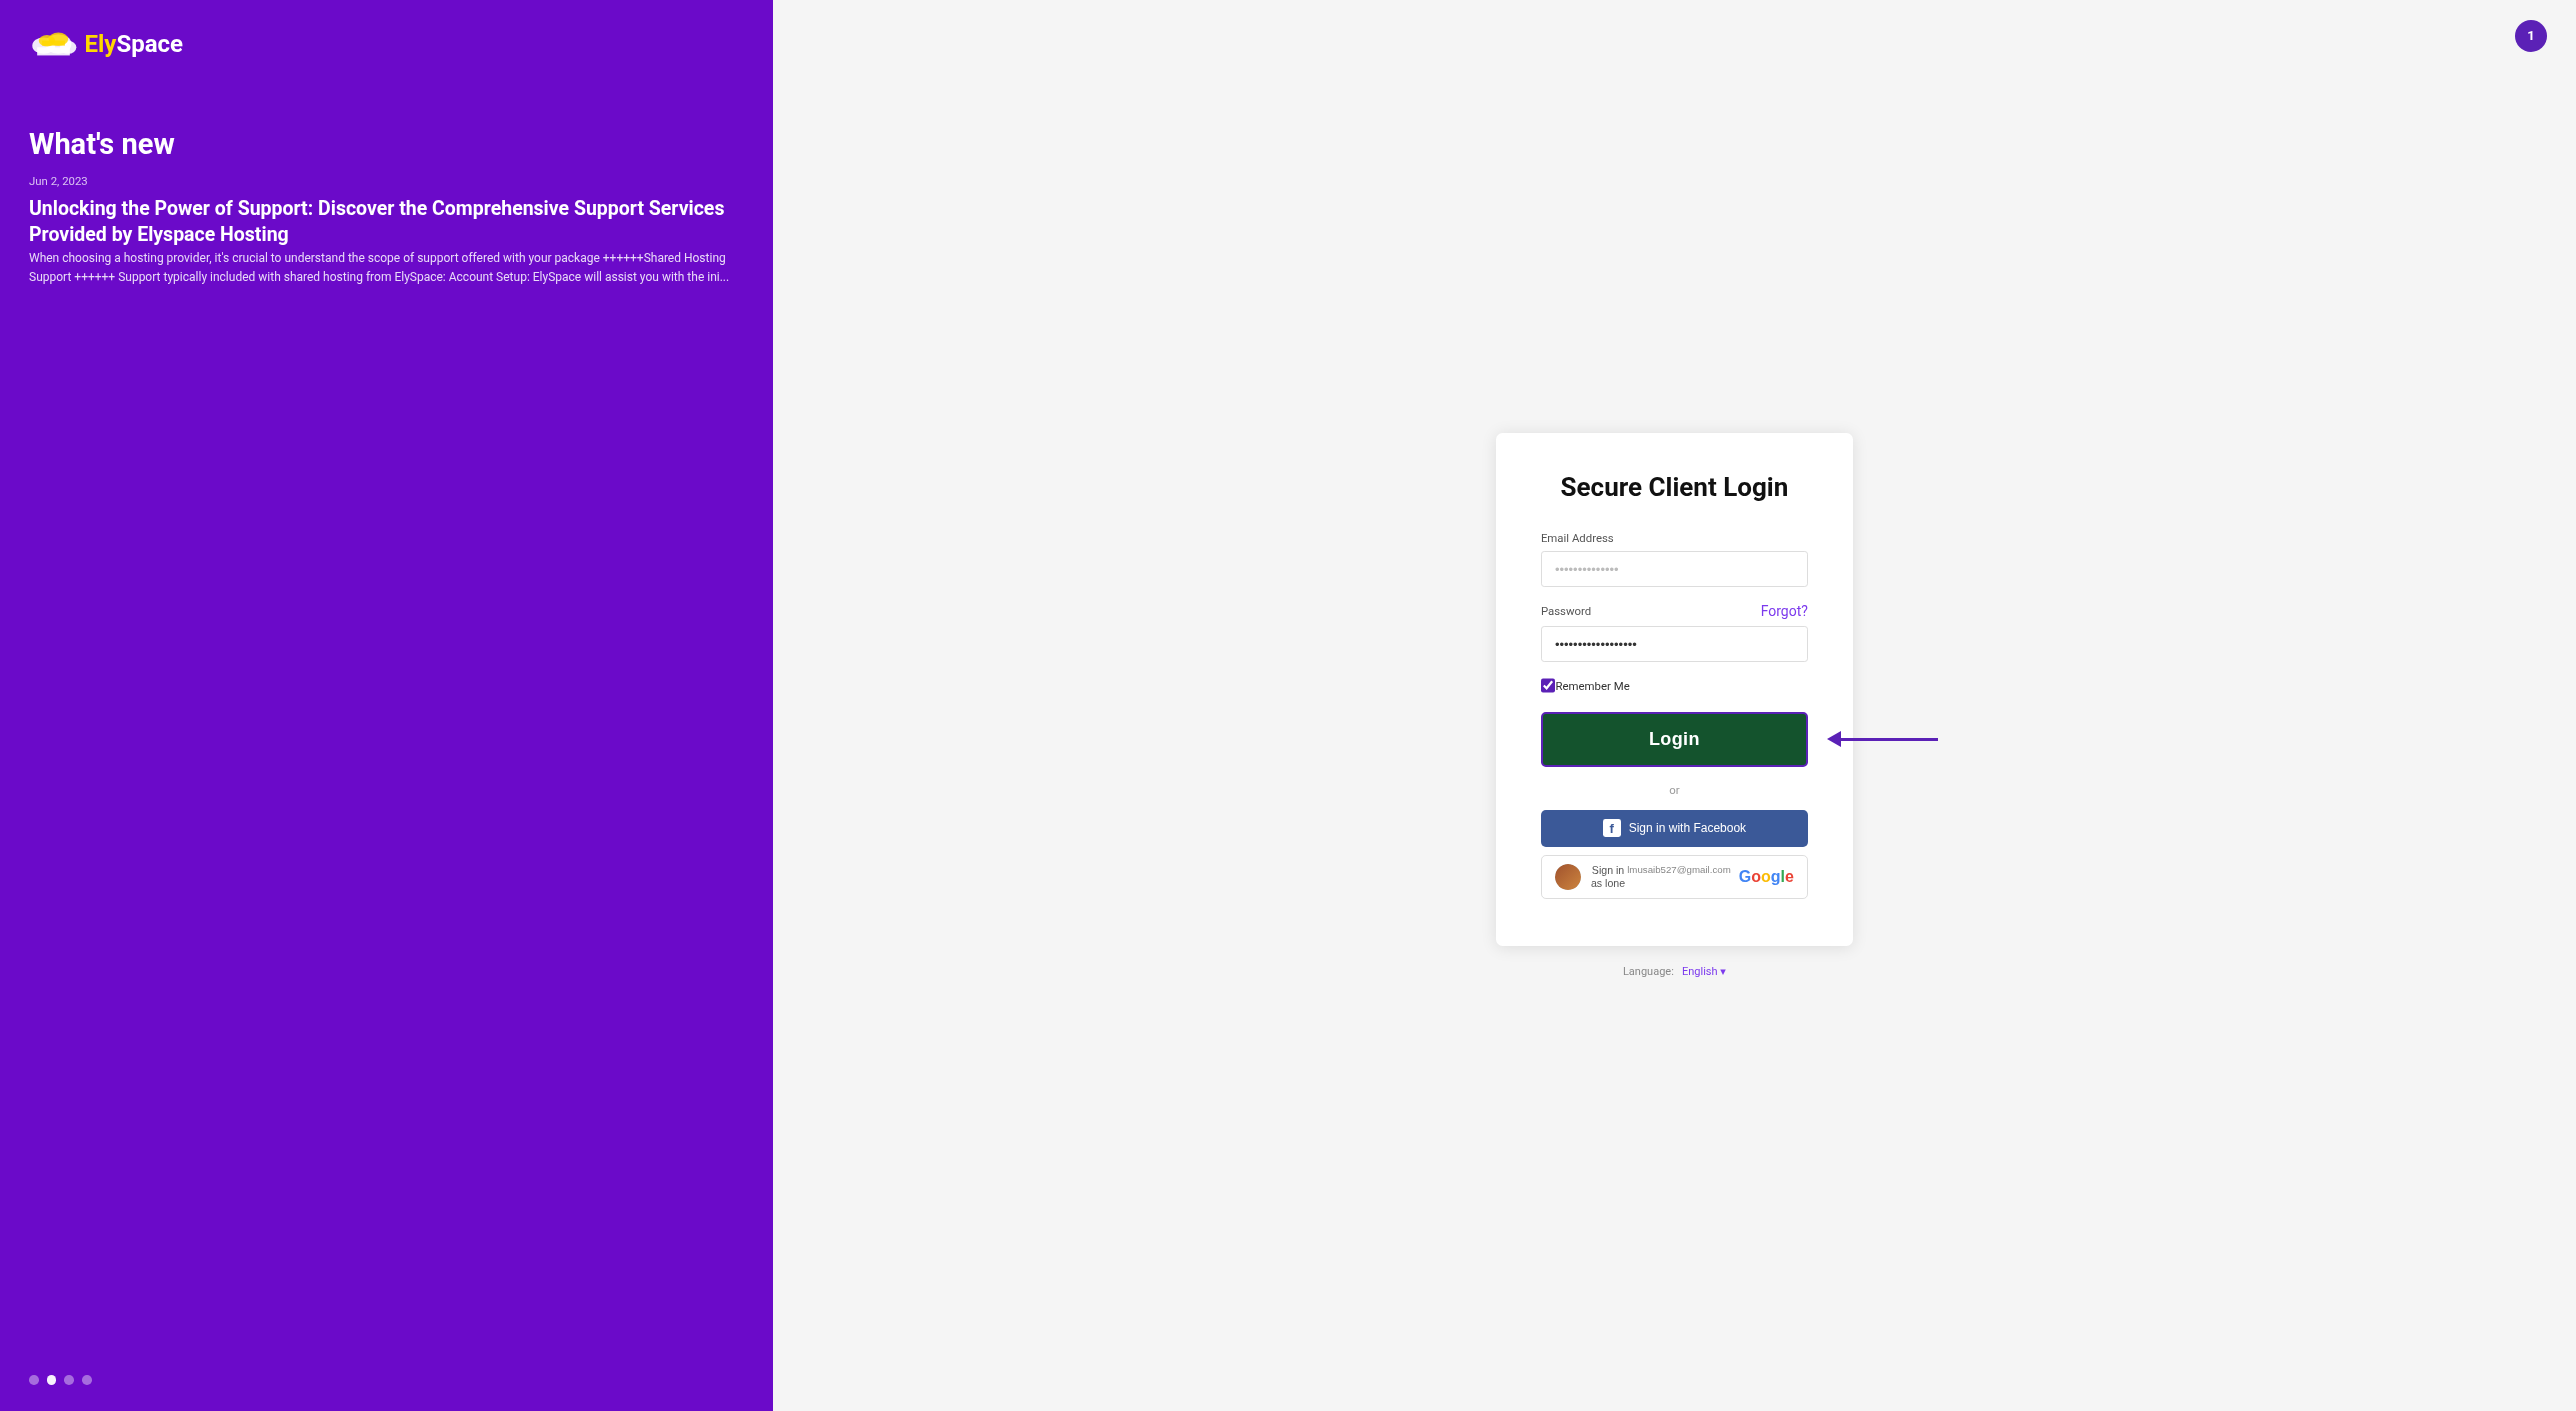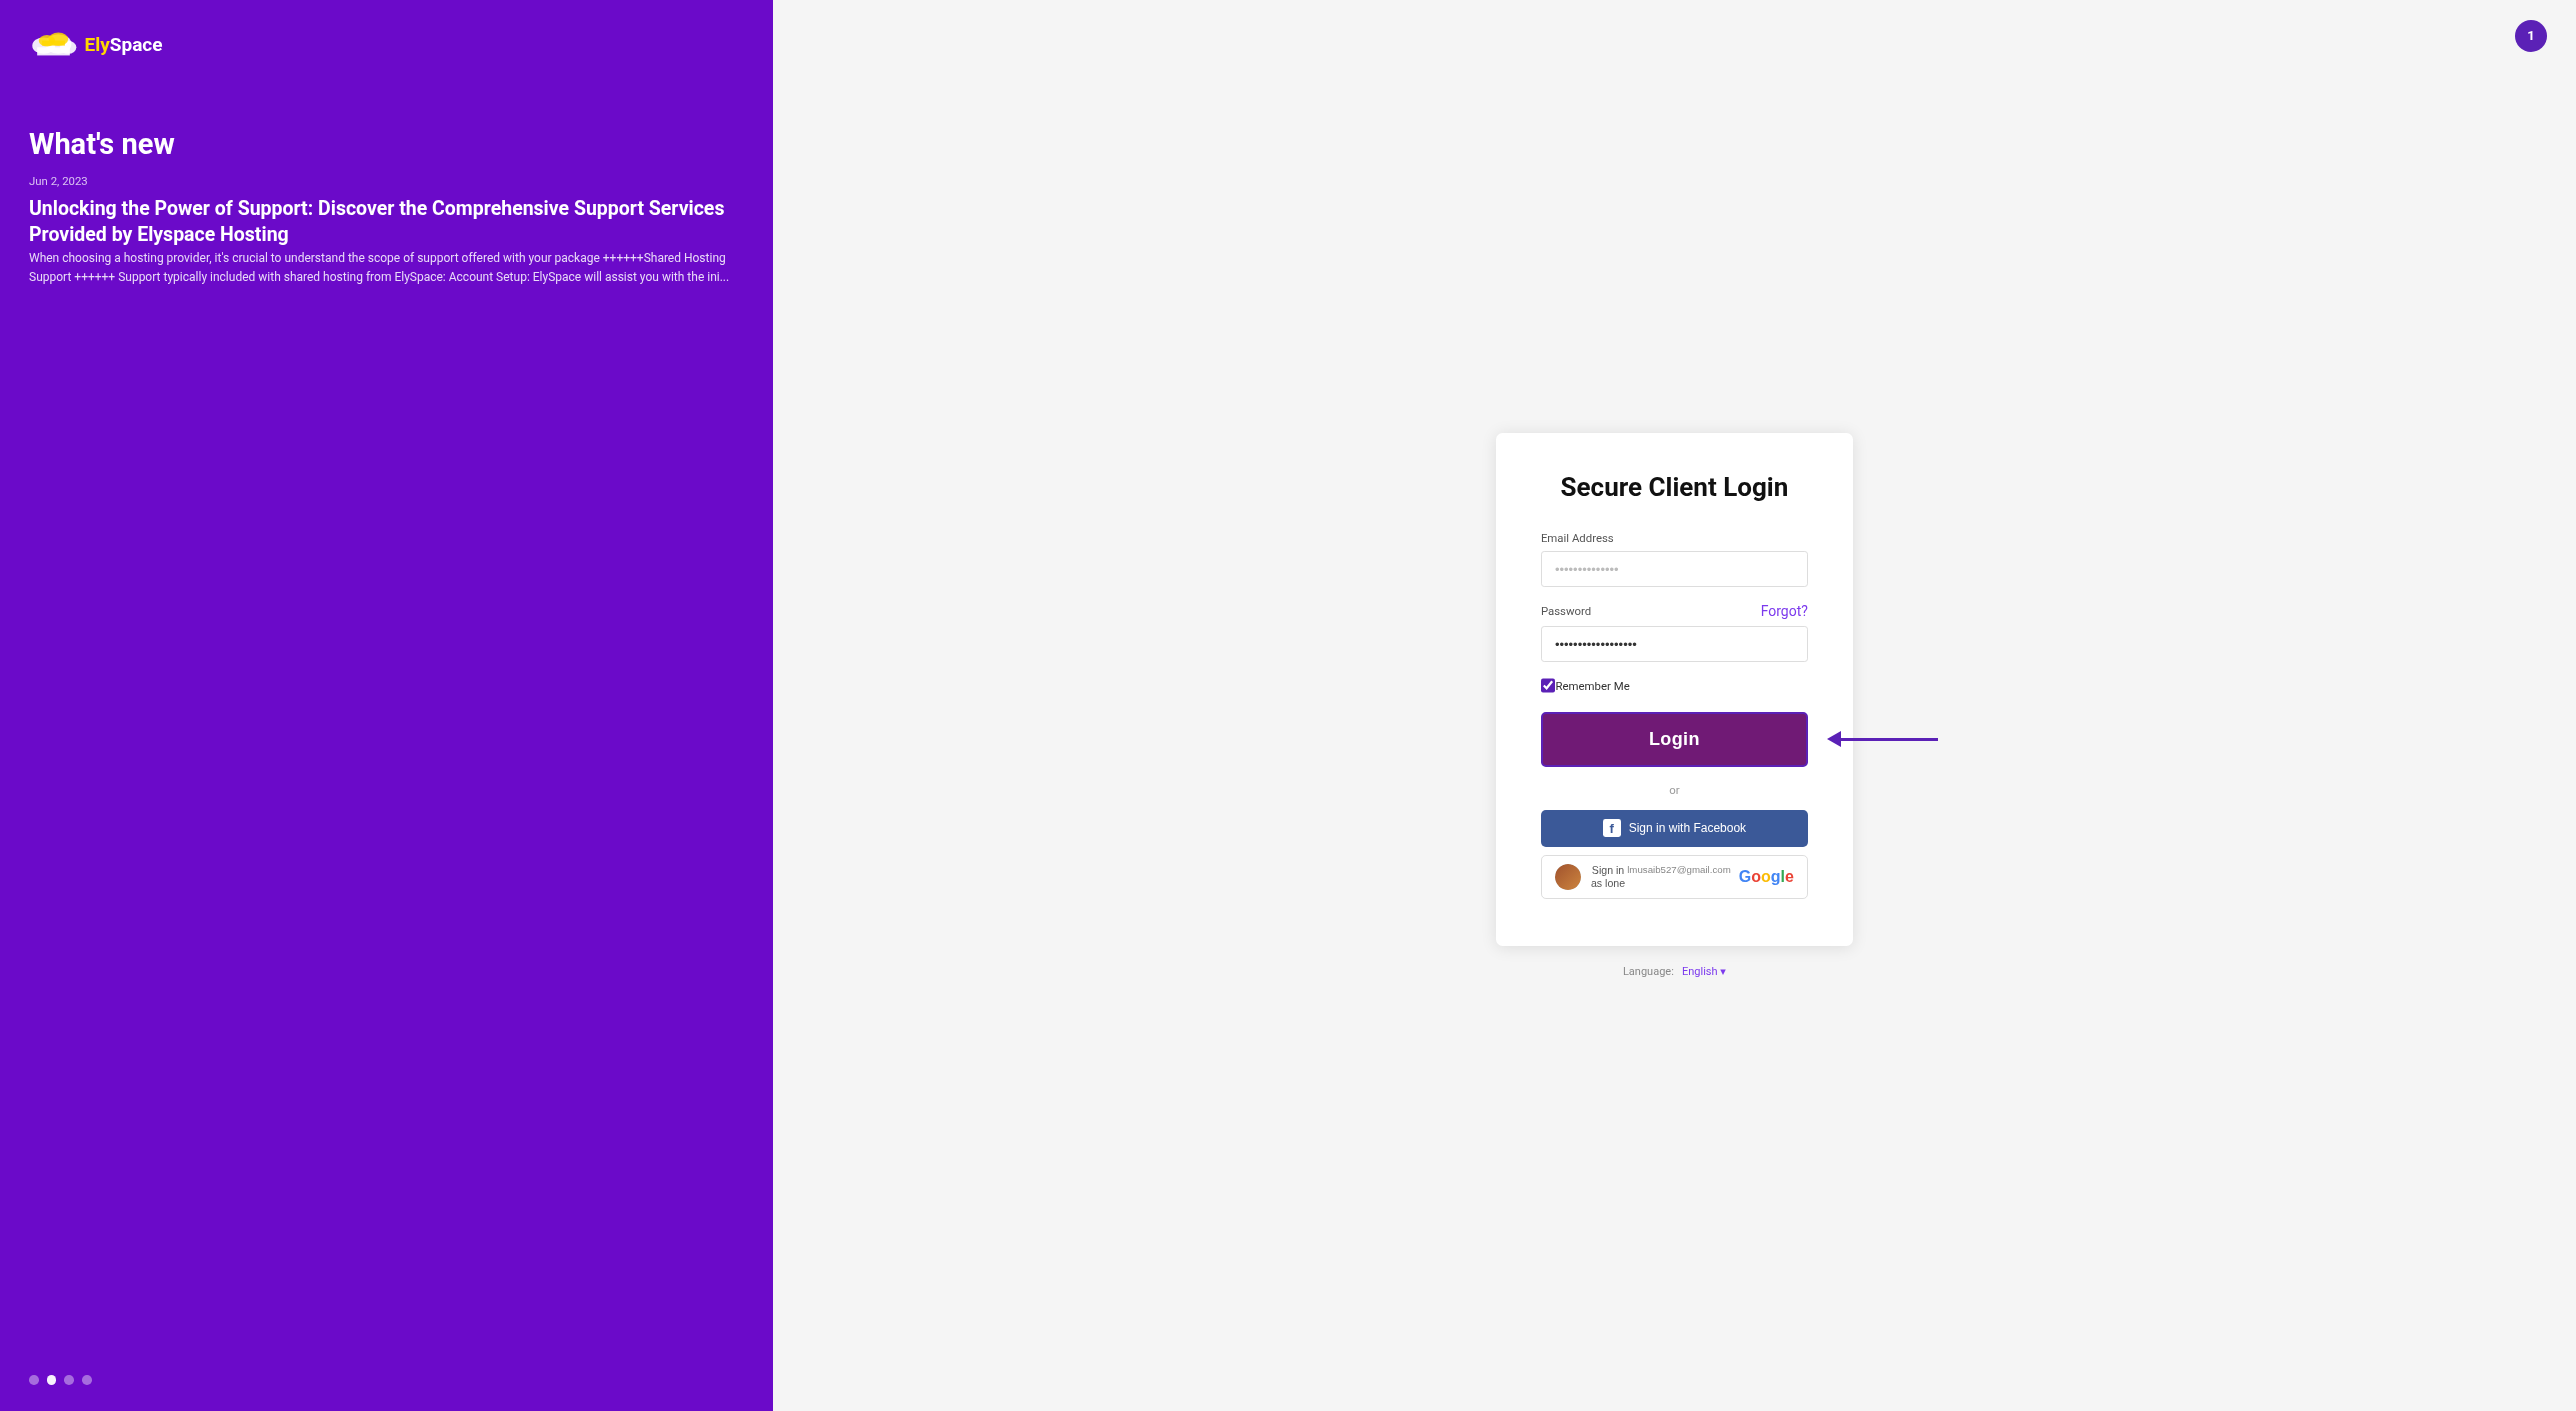--- a/index.html
+++ b/index.html
@@ -27,21 +27,21 @@
       gap: 6.5px;
       margin-bottom: 65px;
     }
 
     .logo-icon {
       width: 49px;
       height: 36px;
     }
 
     .logo-text {
-      font-size: 19px;
+      font-size: 24px;
       font-weight: 700;
     }
 
     .logo-ely {
       color: #FFD700;
     }
 
     .logo-space {
       color: #ffffff;
     }
@@ -209,21 +209,21 @@
 
     
     .login-button-wrapper {
       position: relative;
       margin-bottom: 16px;
     }
 
     .login-btn {
       width: 100%;
       padding: 14.6px;
-      background: #701a75;
+      background: #14532d;
       border: 2.4px solid #5B21B6;
       border-radius: 4.9px;
       color: white;
       font-size: 18px;
       font-weight: 600;
       cursor: pointer;
       letter-spacing: 0.4px;
     }
 
     

